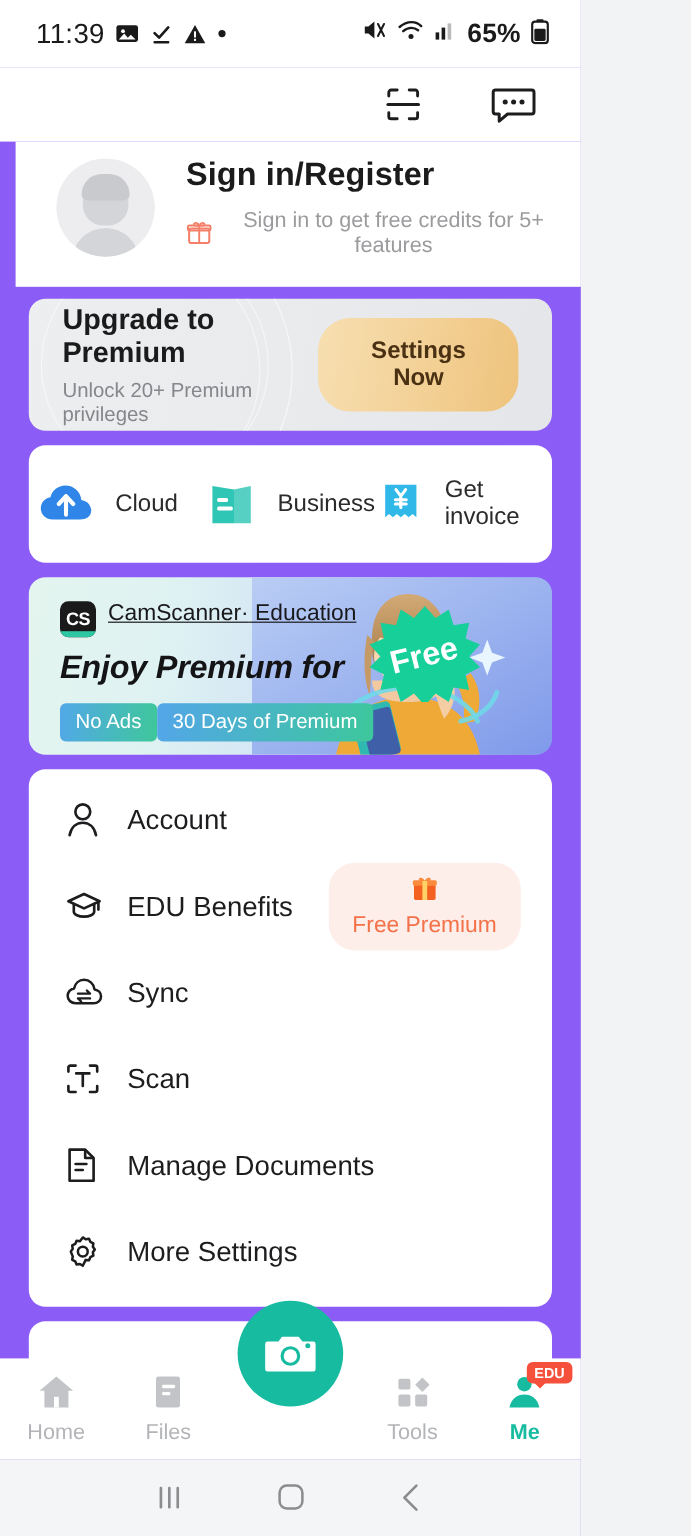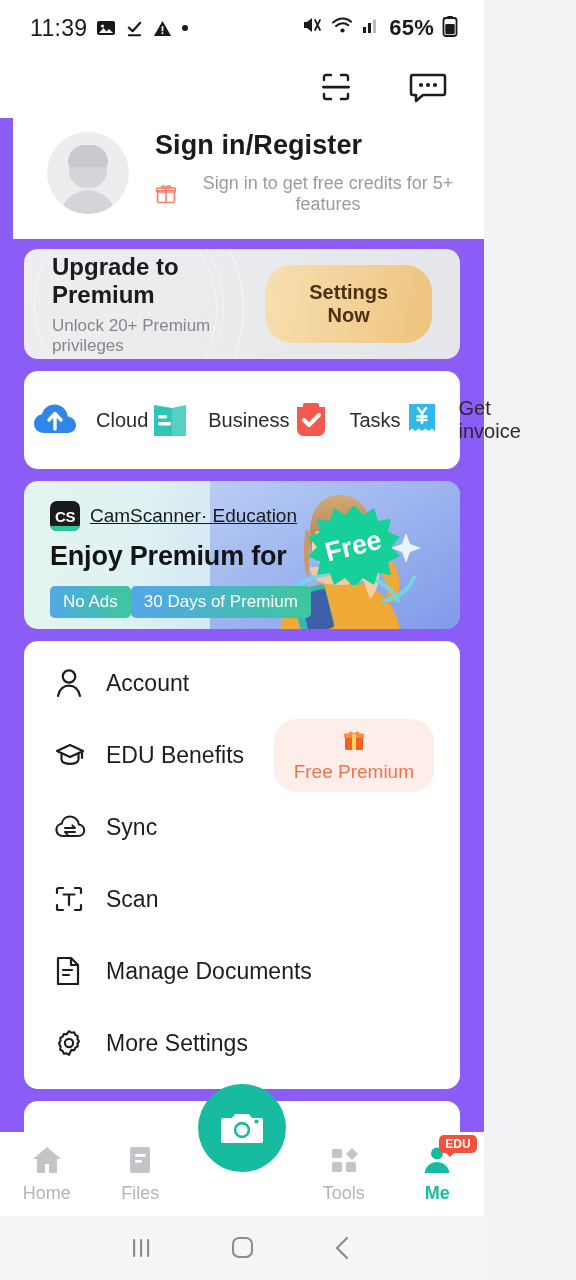--- a/index.html
+++ b/index.html
@@ -78,27 +78,27 @@
   .q-item { flex:1; display:flex; flex-direction:row; align-items:center; gap: 16px; cursor:pointer; }
   .q-label { font-size: 20px; color: #2b2b2b; }
 
   
   .edu-banner {
     margin: 12px 24px 0 24px; height: 148px; border-radius: 14px; overflow: hidden;
     position: relative;
     background: linear-gradient(100deg,#e4f5ef 0%,#dff2f2 26%,#cfe2f6 56%,#aec2f2 78%,#8ea6ee 100%);
   }
   .edu-left { position:absolute; left:26px; top:20px; z-index:3; }
-  .edu-brandrow { display:flex; align-items:center; gap:10px; }
+  .edu-brandrow { display:flex; gap:10px; }
   .cs-logo { width:30px; height:30px; border-radius:7px; background:#1a1a1a; position:relative;
     display:flex; align-items:center; justify-content:center; overflow:hidden; }
   .cs-logo span { color:#fff; font-size:15px; font-weight:700; letter-spacing:-.5px; }
   .cs-logo:after { content:""; position:absolute; bottom:0; left:0; right:0; height:5px; background:#2ec7a3; }
   .edu-brand { font-size: 19px; color:#19191b; font-weight:500;text-decoration:underline; }
-  .edu-h { font-size: 27px; font-weight: 800; color:#141416; margin-top: 10px; letter-spacing:-.2px; }
+  .edu-h { font-size: 27px; font-weight: 800; color:#141416; margin-top: 10px; letter-spacing:-.2px;font-style:italic; }
   .edu-tags { display:flex; margin-top: 14px; }
   .tag { color:#fff; font-size:17px; font-weight:500; padding: 6px 13px; border-radius: 5px; }
   .tag-a { background: linear-gradient(95deg,#52a8e8,#3ec79a); }
   .tag-b { background: linear-gradient(95deg,#53a6e8,#3dc79c); }
   .freeburst { position:absolute; left:278px; top:22px; width:104px; height:82px; z-index:4; }
   .edu-photo { position:absolute; right:0; top:0; width:250px; height:148px; z-index:2; }
 
   
   .menu { padding: 6px 0 10px 0; }
   .m-row { display:flex; align-items:center; height: 72px; padding: 0 26px 0 30px; cursor:pointer; }
@@ -270,30 +270,20 @@
     <div class="q-item">
       <span class="ic">
         <svg width="44" height="42" viewBox="0 0 44 42">
           <path d="M6 6l18 3v28L6 37z" fill="#2fc6b5"></path>
           <path d="M24 9l14-3v31l-14 0z" fill="#2fc6b5" opacity=".82"></path>
           <rect x="10" y="16" width="9" height="3.4" rx="1.3" fill="#fff"></rect>
           <rect x="10" y="23" width="13" height="3.4" rx="1.3" fill="#fff"></rect>
         </svg>
       </span>
       <span class="q-label">Business</span>
-    </div>
-    <div class="q-item">
-      <span class="ic">
-        <svg width="44" height="42" viewBox="0 0 44 42">
-          <path d="M8 8h28v22c0 4-3 7-6 7H14c-3 0-6-3-6-7z" fill="#f4594f"></path>
-          <rect x="14" y="4" width="16" height="7" rx="2" fill="#f4594f"></rect>
-          <path d="M15 21l5 5 10-10" stroke="#fff" stroke-width="4" fill="none" stroke-linecap="round" stroke-linejoin="round"></path>
-        </svg>
-      </span>
-      <span class="q-label">Tasks</span>
     </div>
     <div class="q-item">
       <span class="ic">
         <svg width="42" height="42" viewBox="0 0 42 42">
           <path d="M8 5h26v27l-3.2-2.6L27.6 32l-3.3-2.6L21 32l-3.3-2.6L14.4 32l-3.2-2.6L8 32z" fill="#2fb8e8"></path>
           <path d="M21 14.5l-4-5.5M21 14.5l4-5.5M21 14.5V24M16.5 17.5h9M16.5 21h9" stroke="#fff" stroke-width="2.6" fill="none" stroke-linecap="round"></path>
         </svg>
       </span>
       <span class="q-label">Get invoice</span>
     </div>

